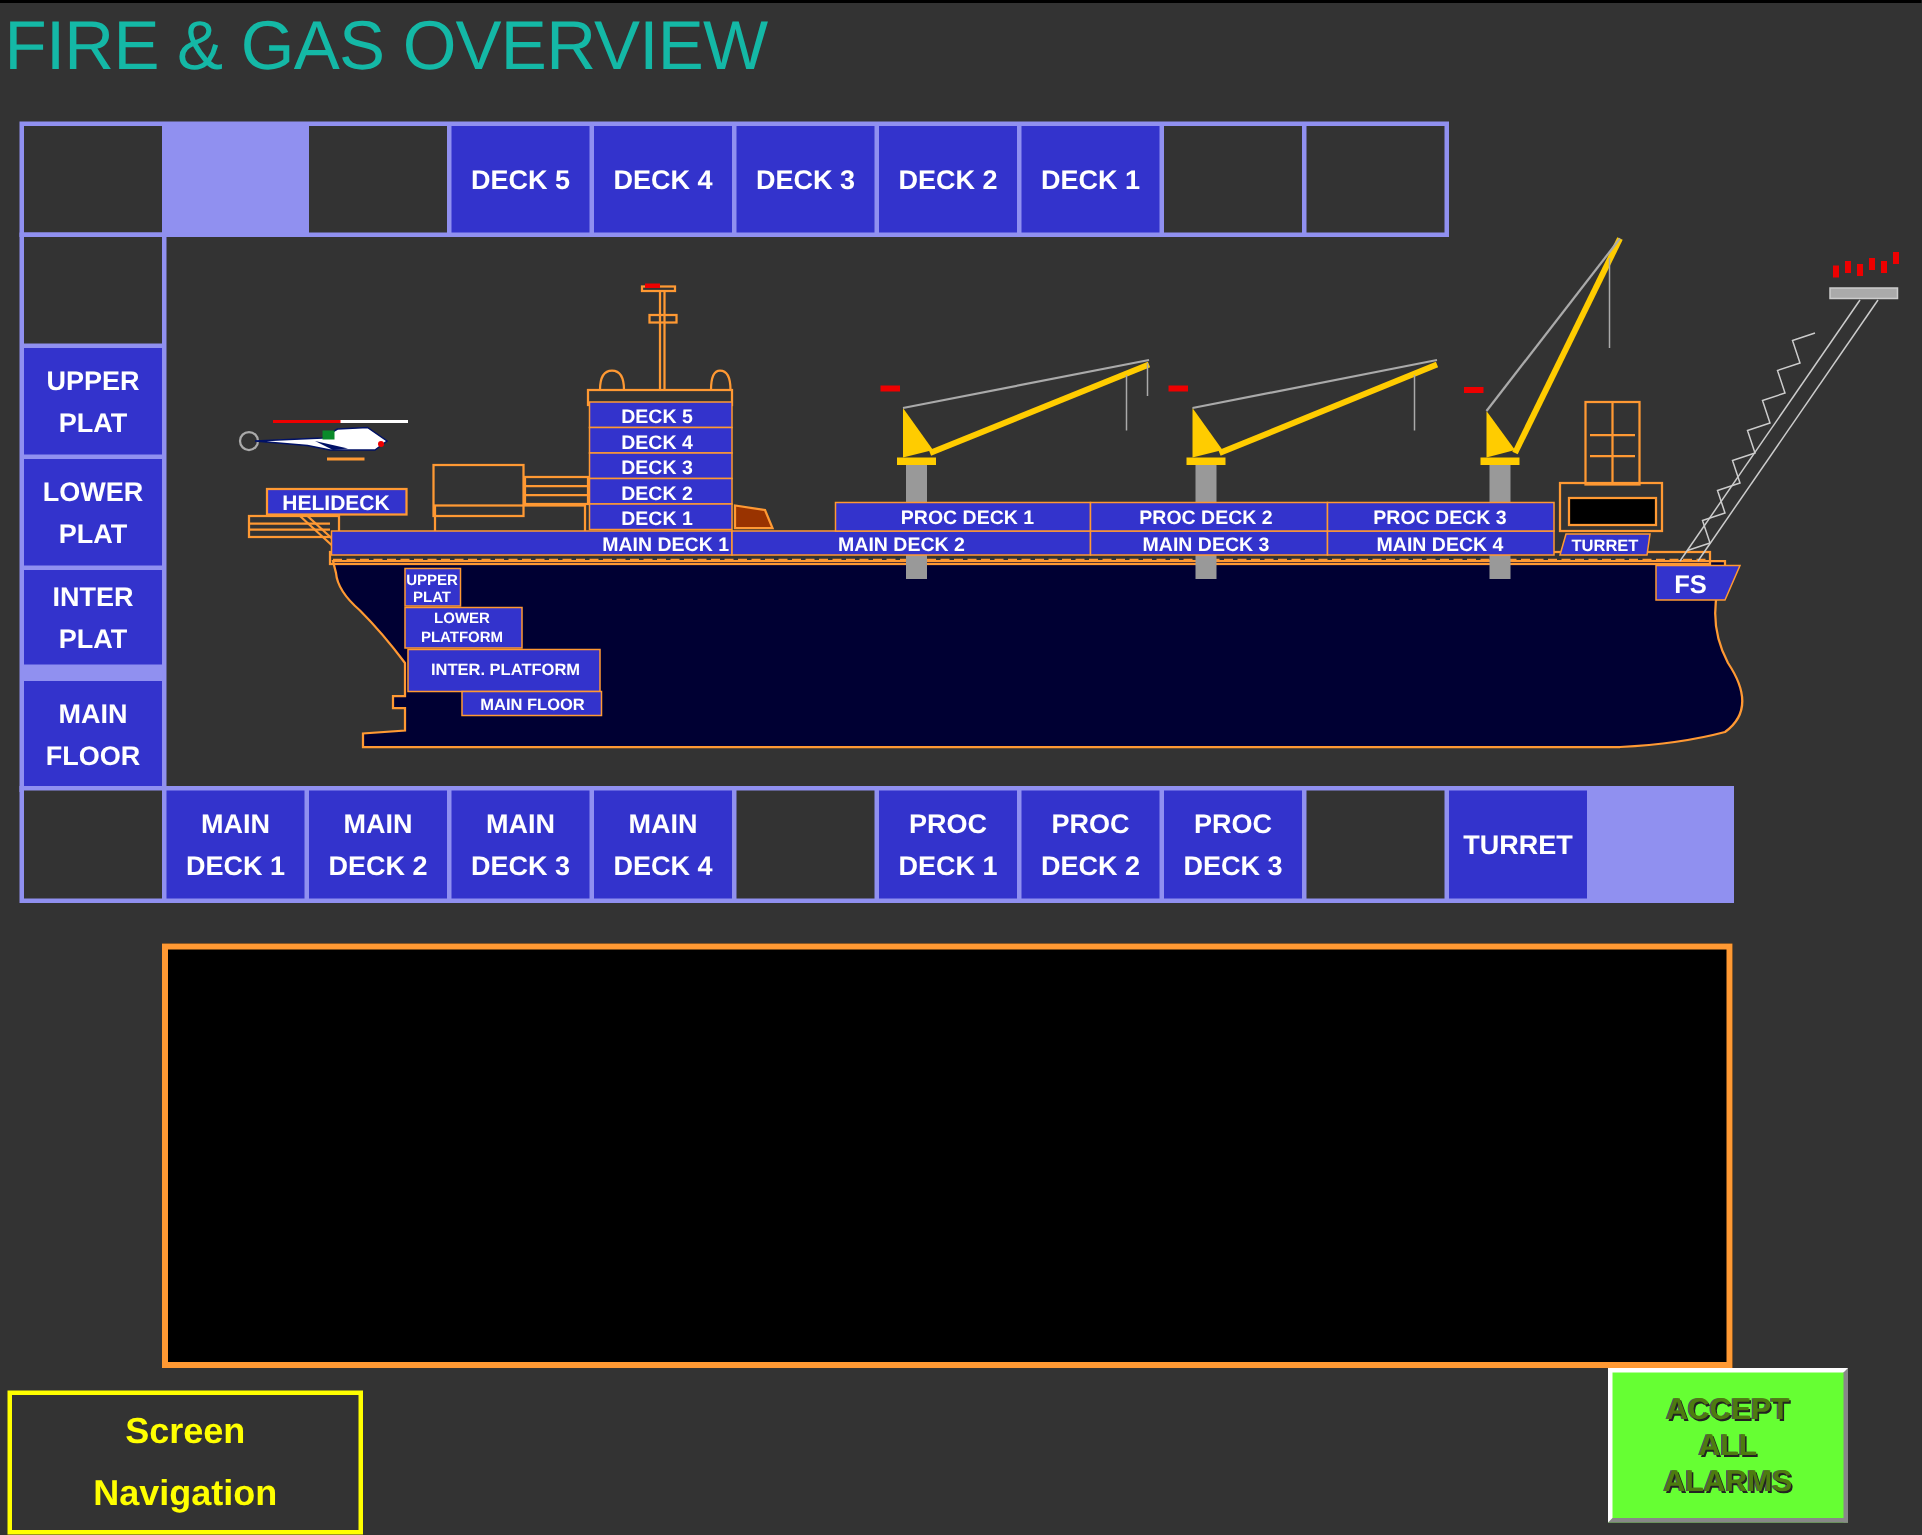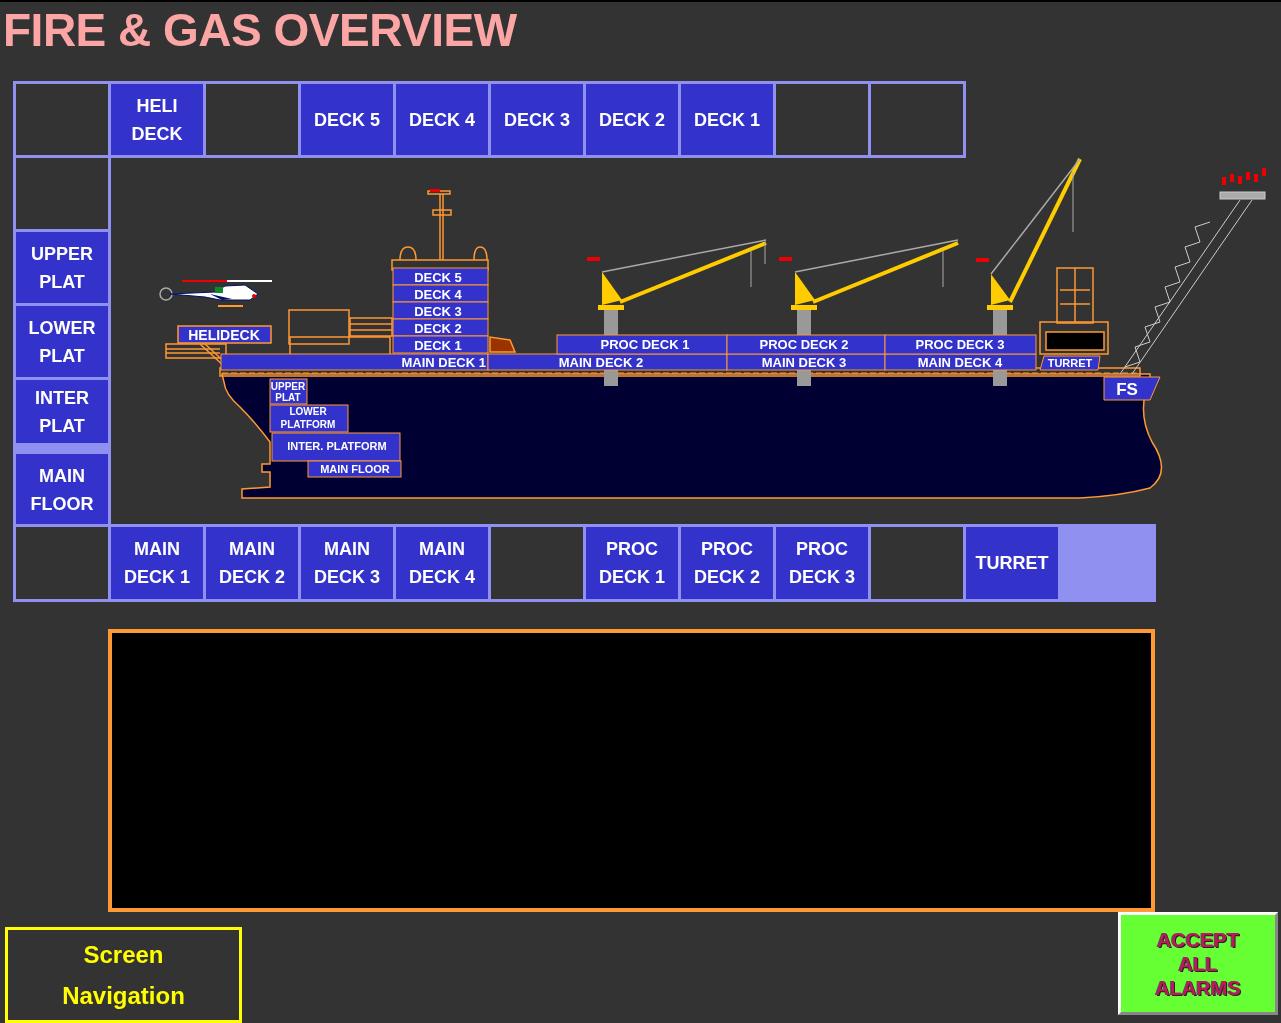--- a/index.html
+++ b/index.html
@@ -4,21 +4,21 @@
 <style>
   html, body { margin:0; padding:0; }
   body {
     width:1281px; height:1023px; overflow:hidden; position:relative;
     background:#333333;
     font-family:"Liberation Sans", sans-serif;
     border-top:2px solid #000; box-sizing:border-box;
   }
   .title {
     position:absolute; left:3px; top:2px;
-    font-size:46px; font-weight:bold; color:#fca5a5; letter-spacing:-0.5px;
+    font-size:46px; font-weight:normal; color:#14b8a6; letter-spacing:-0.5px;
     line-height:52px;
   }
   .grid {
     position:absolute; background:#9090f0;
   }
   .cell {
     position:absolute; box-sizing:border-box;
     background:#333333;
     color:#fff; font-weight:bold; font-size:18px; line-height:28px;
     display:flex; align-items:center; justify-content:center; text-align:center;
@@ -30,42 +30,40 @@
     box-sizing:border-box; border:4px solid #ff9933; background:#000;
   }
   .nav-btn {
     position:absolute; left:5px; top:925px; width:237px; height:96px;
     box-sizing:border-box; border:3px solid #ffff00; background:#333333;
     color:#ffff00; font-weight:bold; font-size:24px; line-height:41px;
     display:flex; align-items:center; justify-content:center; text-align:center;
     white-space:pre-line; cursor:pointer;
   }
   .accept-btn {
-    position:absolute; left:1118px; top:910px; width:160px; height:103px;
+    position:absolute; left:1072px; top:910px; width:160px; height:103px;
     box-sizing:border-box; background:#66ff33;
     border-top:3px solid #ffffff; border-left:3px solid #ffffff;
     border-right:3px solid #888; border-bottom:3px solid #888;
-    color:#be185d; font-weight:bold; font-size:20px; line-height:24px;
+    color:#4d7c0f; font-weight:bold; font-size:20px; line-height:24px;
     display:flex; align-items:center; justify-content:center; text-align:center;
     white-space:pre-line; cursor:pointer;
     text-shadow:1px 1px 0 #222, -1px 0 0 #555;
   }
   .ship { position:absolute; left:0; top:0; width:1281px; height:520px; pointer-events:none; }
   .ship .lbl { pointer-events:auto; cursor:pointer; }
   .lbl-text { font-family:"Liberation Sans", sans-serif; font-weight:bold; fill:#fff; }
 </style>
 </head>
 <body>
 
 <div class="title">FIRE &amp; GAS OVERVIEW</div>
 
 <div class="grid" style="left:13px;top:79px;width:953px;height:77px;" id="topgrid">
     <div class="cell" style="left: 3px; top: 3px; width: 92px; height: 71px;"></div>
-    <div class="cell on" style="left: 98px; top: 3px; width: 92px; height: 71px;">HELI
-DECK</div>
     <div class="cell" style="left: 193px; top: 3px; width: 92px; height: 71px;"></div>
     <div class="cell on" style="left: 288px; top: 3px; width: 92px; height: 71px;">DECK 5</div>
     <div class="cell on" style="left: 383px; top: 3px; width: 92px; height: 71px;">DECK 4</div>
     <div class="cell on" style="left: 478px; top: 3px; width: 92px; height: 71px;">DECK 3</div>
     <div class="cell on" style="left: 573px; top: 3px; width: 92px; height: 71px;">DECK 2</div>
     <div class="cell on" style="left: 668px; top: 3px; width: 92px; height: 71px;">DECK 1</div>
     <div class="cell" style="left: 763px; top: 3px; width: 92px; height: 71px;"></div>
     <div class="cell" style="left: 858px; top: 3px; width: 92px; height: 71px;"></div>
   </div>
 

